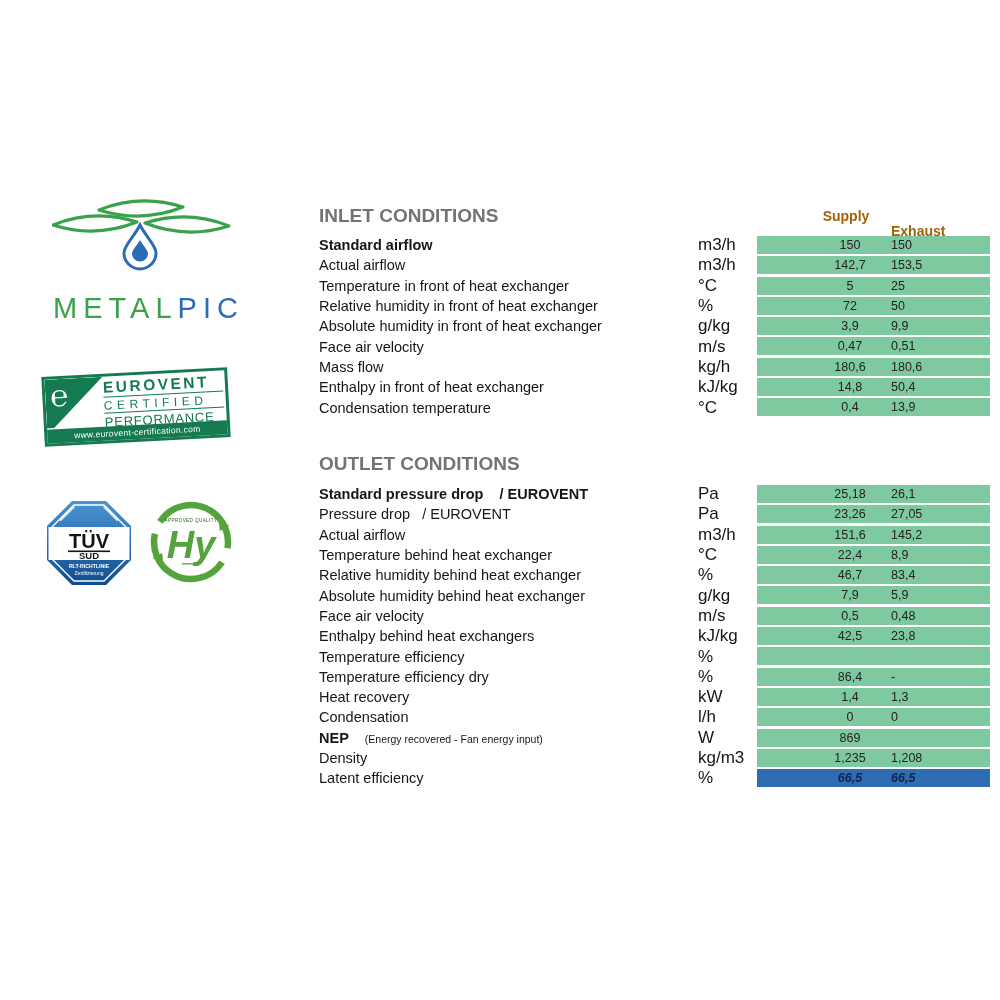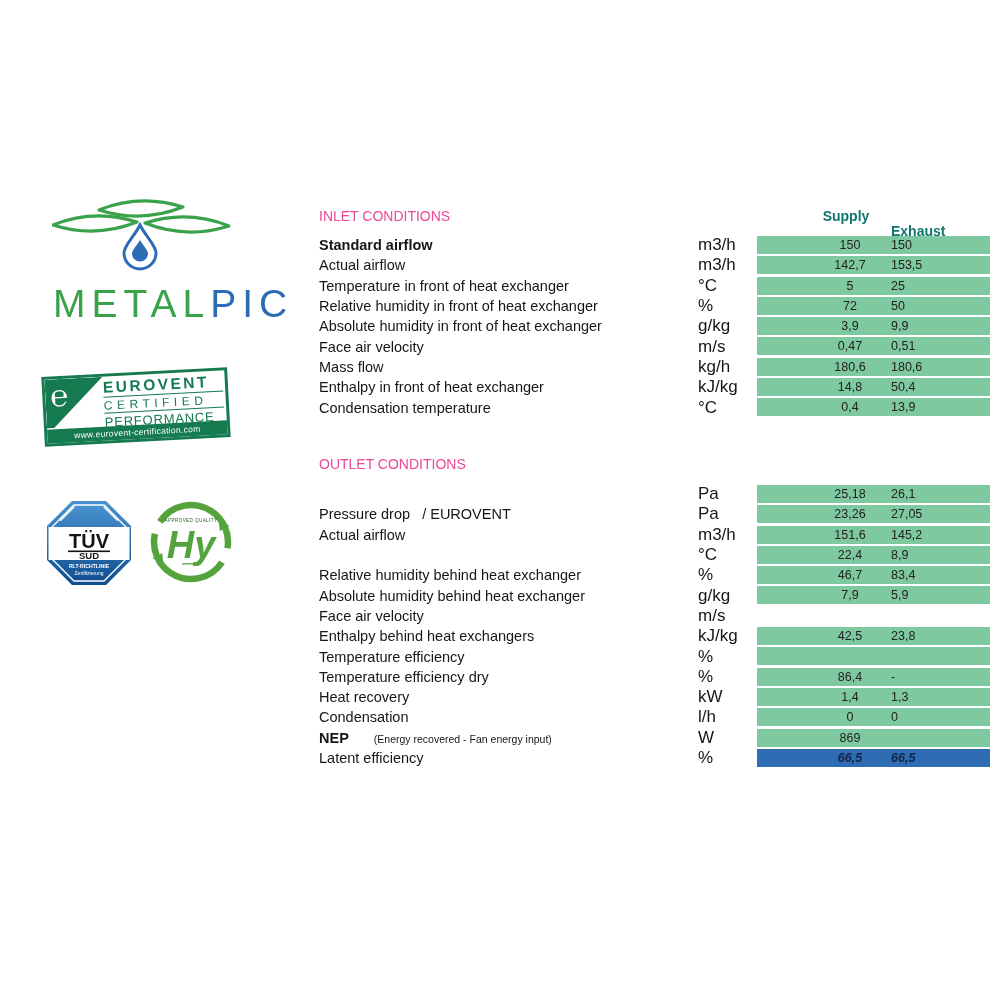--- a/index.html
+++ b/index.html
@@ -1,47 +1,47 @@
 <!DOCTYPE html>
 <html style="--row-green: #7fc9a0; --row-blue: #2e6db4; --val: #222222; --hlval: #15224a; --mp-green: #3aa24b; --mp-blue: #2b6cb5; --ev-green: #157a50; --hy-green: #55a33c; --tuv-light: #4b94d2; --tuv-dark: #0e4d90;"><head>
 <meta charset="utf-8">
 <style>
   html,body{margin:0;padding:0;}
   body{width:1000px;height:1000px;background:#ffffff;font-family:"Liberation Sans",sans-serif;position:relative;overflow:hidden;}
 
   .page{position:absolute;inset:0;background:#fff;}
 
   
-  .sec-title{position:absolute;left:319px;font-size:14px;font-weight:normal;color:#ec4899;white-space:nowrap;line-height:18px;}
+  .sec-title{position:absolute;left:319px;font-size:19px;font-weight:bold;color:#737373;white-space:nowrap;line-height:18px;}
   #inlet-title{top:207px;}
   #outlet-title{top:455px;}
 
-  .colhdr{position:absolute;top:207px;font-size:14px;font-weight:bold;color:#0f766e;line-height:18px;}
+  .colhdr{position:absolute;top:207px;font-size:14px;font-weight:bold;color:#a16207;line-height:18px;}
   #hdr-supply{left:801px;width:90px;text-align:center;}
   #hdr-exhaust{left:891px;margin-top:15px;}
 
   .rows{position:absolute;left:0;width:1000px;}
   #inlet-rows{top:235px;}
   #outlet-rows{top:484px;}
 
   .row{position:relative;height:20.3px;width:960px;}
   .lblwrap{position:absolute;left:319px;top:0;height:20.3px;display:flex;align-items:center;white-space:nowrap;}
   .lbl{font-size:14.5px;color:#161616;}
   .lbl.bold{font-weight:bold;}
-  .sub{font-size:10.5px;color:#161616;margin-left:25px;padding-top:2px;}
+  .sub{font-size:10.5px;color:#161616;margin-left:16px;padding-top:2px;}
   .unit{position:absolute;left:698px;top:0;height:20.3px;display:flex;align-items:center;font-size:17px;color:#161616;}
   .bar{position:absolute;left:757px;top:1px;width:233px;height:18px;background:var(--row-green);}
   .bar.hl{background:var(--row-blue);}
   .sv{position:absolute;left:50px;width:86px;text-align:center;font-size:12.5px;line-height:18px;color:var(--val);}
   .ev{position:absolute;left:134px;font-size:12.5px;line-height:18px;color:var(--val);}
   .bar.hl .sv,.bar.hl .ev{font-weight:bold;font-style:italic;color:var(--hlval);}
 
   
   .logo-metalpic{position:absolute;left:52px;top:197px;width:182px;}
-  .mp-word{margin-top:5px;padding-left:1px;font-size:39px;letter-spacing:6px;white-space:nowrap;}
+  .mp-word{margin-top:15px;padding-left:1px;font-size:29px;letter-spacing:6px;white-space:nowrap;}
   .mp-green{color:var(--mp-green);}
   .mp-blue{color:var(--mp-blue);}
 
   
   .logo-eurovent{position:absolute;left:42px;top:367px;width:190px;height:78px;}
   .ev-box{width:180px;height:64px;border:3px solid var(--ev-green);background:#fff;position:relative;transform:rotate(-3deg);transform-origin:center;margin-top:5px;margin-left:1px;}
   .ev-tri{position:absolute;left:0;top:0;width:58px;height:49px;background:var(--ev-green);clip-path:polygon(0 0,100% 0,12% 100%,0 100%);}
   .ev-e{position:absolute;left:5px;top:0px;font-size:30px;font-style:italic;color:#ffffff;}
   .ev-text{position:absolute;left:58px;top:2px;right:2px;color:var(--ev-green);}
   .ev-l1{font-size:15.5px;font-weight:bold;letter-spacing:2.5px;border-bottom:1px solid var(--ev-green);}
@@ -222,20 +222,24 @@
     <div class="bar">
       <span class="sv">0,4</span>
       <span class="ev">13,9</span>
     </div>
   </div>
     </div>
 
   <div class="sec-title" id="outlet-title">OUTLET CONDITIONS</div>
   <div class="rows" id="outlet-rows">
       <div class="row">
+    <div class="lblwrap">
+      <span class="lbl bold">Standard pressure drop&nbsp;&nbsp;&nbsp;&nbsp;/ EUROVENT</span>
+
+    </div>
     <span class="unit">Pa</span>
     <div class="bar">
       <span class="sv">25,18</span>
       <span class="ev">26,1</span>
     </div>
   </div>
       <div class="row">
     <div class="lblwrap">
       <span class="lbl">Pressure drop&nbsp;&nbsp;&nbsp;/ EUROVENT</span>
 
@@ -251,20 +255,24 @@
       <span class="lbl">Actual airflow</span>
 
     </div>
     <span class="unit">m3/h</span>
     <div class="bar">
       <span class="sv">151,6</span>
       <span class="ev">145,2</span>
     </div>
   </div>
       <div class="row">
+    <div class="lblwrap">
+      <span class="lbl">Temperature behind heat exchanger</span>
+
+    </div>
     <span class="unit">°C</span>
     <div class="bar">
       <span class="sv">22,4</span>
       <span class="ev">8,9</span>
     </div>
   </div>
       <div class="row">
     <div class="lblwrap">
       <span class="lbl">Relative humidity behind heat exchanger</span>
 
@@ -285,20 +293,24 @@
       <span class="sv">7,9</span>
       <span class="ev">5,9</span>
     </div>
   </div>
       <div class="row">
     <div class="lblwrap">
       <span class="lbl">Face air velocity</span>
 
     </div>
     <span class="unit">m/s</span>
+    <div class="bar">
+      <span class="sv">0,5</span>
+      <span class="ev">0,48</span>
+    </div>
   </div>
       <div class="row">
     <div class="lblwrap">
       <span class="lbl">Enthalpy behind heat exchangers</span>
 
     </div>
     <span class="unit">kJ/kg</span>
     <div class="bar">
       <span class="sv">42,5</span>
       <span class="ev">23,8</span>
@@ -350,20 +362,31 @@
   </div>
       <div class="row">
     <div class="lblwrap">
       <span class="lbl bold">NEP</span>
       <span class="sub">(Energy recovered - Fan energy input)</span>
     </div>
     <span class="unit">W</span>
     <div class="bar">
       <span class="sv">869</span>
       <span class="ev"></span>
+    </div>
+  </div>
+      <div class="row">
+    <div class="lblwrap">
+      <span class="lbl">Density</span>
+
+    </div>
+    <span class="unit">kg/m3</span>
+    <div class="bar">
+      <span class="sv">1,235</span>
+      <span class="ev">1,208</span>
     </div>
   </div>
       <div class="row">
     <div class="lblwrap">
       <span class="lbl">Latent efficiency</span>
 
     </div>
     <span class="unit">%</span>
     <div class="bar hl">
       <span class="sv">66,5</span>

